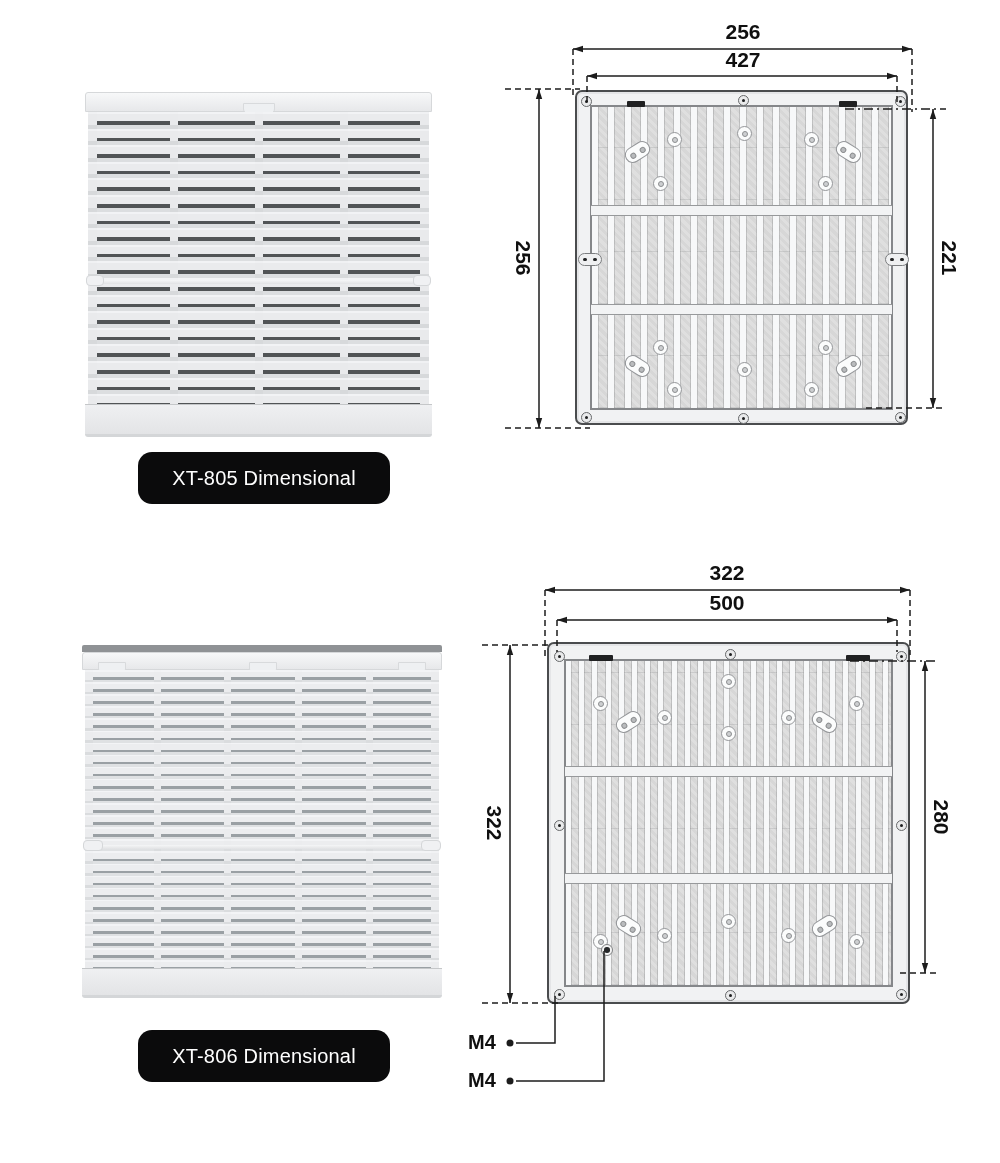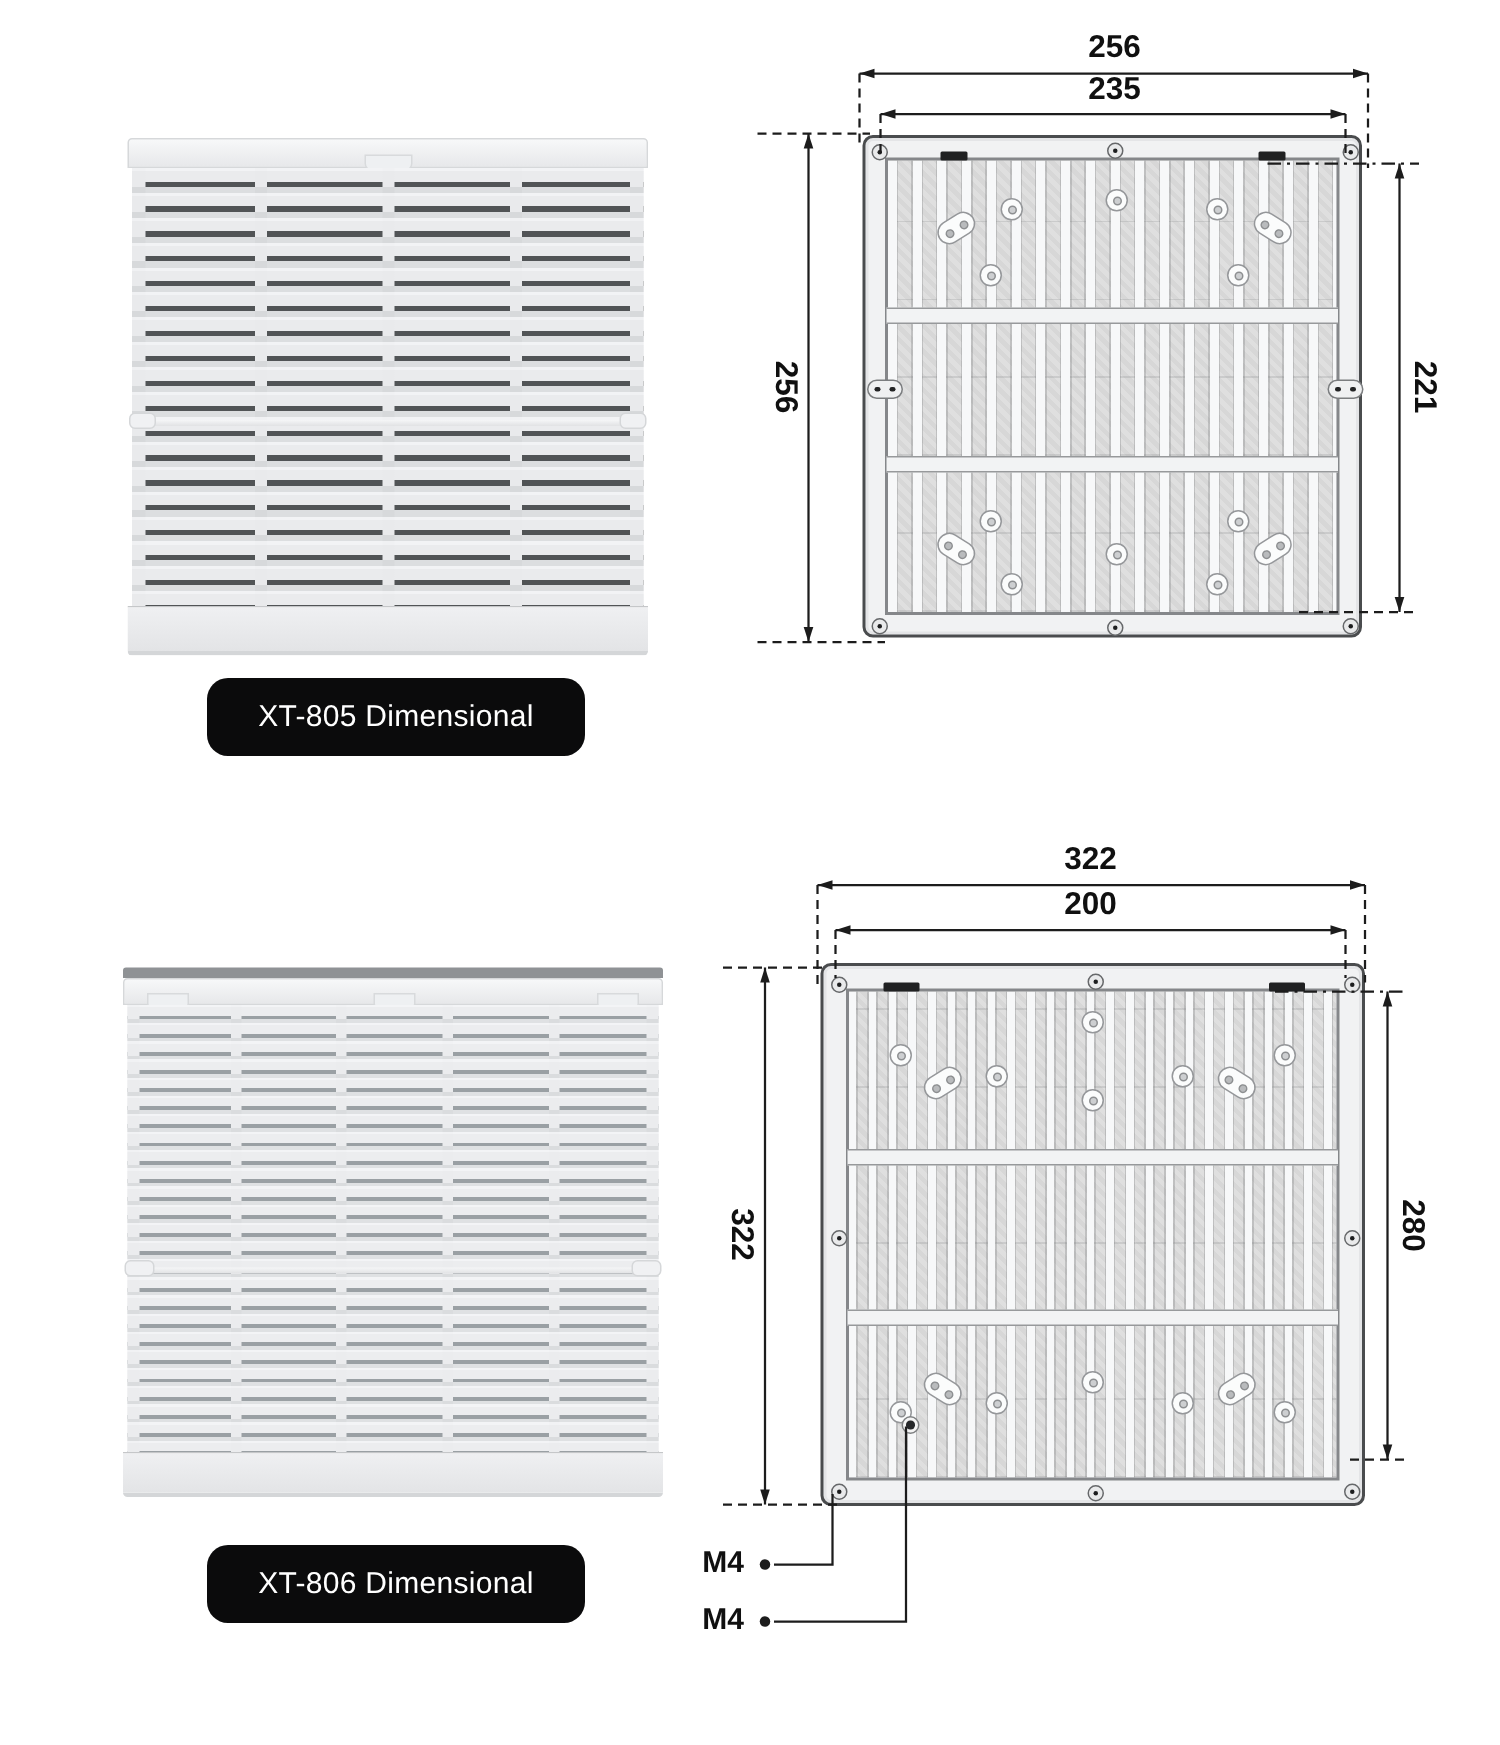--- a/index.html
+++ b/index.html
@@ -210,25 +210,25 @@
       <line x1="900" y1="973" x2="938" y2="973" stroke="#1c1c1c" stroke-width="1.5" stroke-dasharray="6 4"></line>
       <line x1="845" y1="109" x2="946" y2="109" stroke="#1c1c1c" stroke-width="1.5" stroke-dasharray="9 4 2 4"></line>
       <line x1="850" y1="661" x2="938" y2="661" stroke="#1c1c1c" stroke-width="1.5" stroke-dasharray="9 4 2 4"></line>
       <polyline points="516,1043 555,1043 555,996" fill="none" stroke="#1c1c1c" stroke-width="1.5"></polyline>
       <polyline points="516,1081 604,1081 604,951" fill="none" stroke="#1c1c1c" stroke-width="1.5"></polyline>
       <circle cx="510" cy="1043" r="3.5" fill="#1c1c1c"></circle>
       <circle cx="510" cy="1081" r="3.5" fill="#1c1c1c"></circle>
     </svg>
 
   <div class="dimh-lab" style="left:743px;top:20px;">256</div>
-  <div class="dimh-lab" style="left:743px;top:48px;">235</div>
+  <div class="dimh-lab" style="left:743px;top:48px;">427</div>
   <div class="dimv-lab" style="left:523px;top:258px;">256</div>
   <div class="dimv-lab" style="left:949px;top:258px;">221</div>
 
   <div class="dimh-lab" style="left:727px;top:561px;">322</div>
-  <div class="dimh-lab" style="left:727px;top:591px;">200</div>
+  <div class="dimh-lab" style="left:727px;top:591px;">500</div>
   <div class="dimv-lab" style="left:494px;top:823px;">322</div>
   <div class="dimv-lab" style="left:941px;top:817px;">280</div>
 
   <div class="m4-lab" style="left:460px;top:1031px;">M4</div>
   <div class="m4-lab" style="left:460px;top:1069px;">M4</div>
 
 </div>
 
 </body></html>

